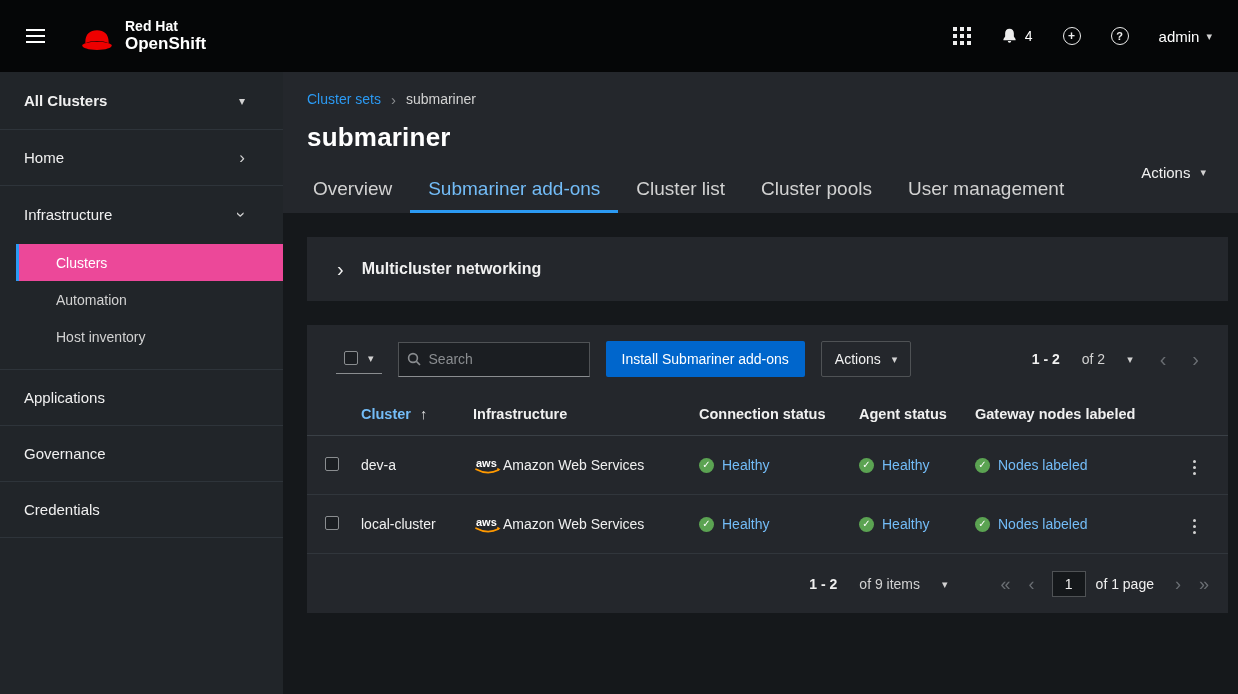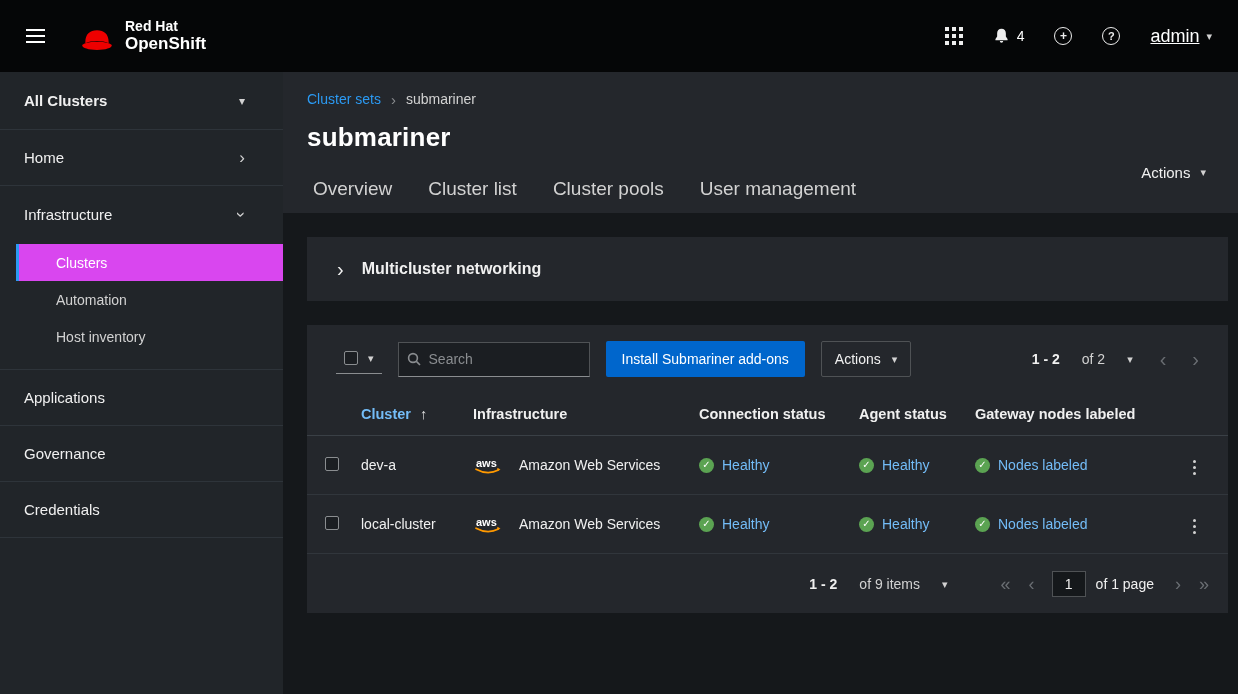--- a/index.html
+++ b/index.html
@@ -18,37 +18,37 @@
   .brand { display: flex; align-items: flex-end; gap: 10px; margin-left: 26px; cursor: pointer; }
   .brand-text { line-height: 1.12; }
   .brand-line1 { font-size: 14px; font-weight: 600; color: #fff; }
   .brand-line2 { font-size: 17px; font-weight: 700; color: #fff; }
   .masthead-right { margin-left: auto; display: flex; align-items: center; gap: 30px; }
   .mh-btn { background: none; border: none; color: #fff; display: flex; align-items: center; gap: 7px; cursor: pointer; font-family: inherit; }
   .grid-icon { display: inline-grid; grid-template-columns: repeat(3, 4px); grid-gap: 3px; }
   .grid-icon i { width: 4px; height: 4px; background: #ededed; display: block; }
   .count { font-size: 14px; color: #fff; }
   .circle-icon { width: 18px; height: 18px; border: 1.6px solid #ededed; border-radius: 50%; display: inline-flex; align-items: center; justify-content: center; font-size: 12px; font-weight: 700; color: #ededed; line-height: 1; }
-  .user-label { font-size: 18px; text-decoration: underline; }
+  .user-label { font-size: 15px; }
   .caret { font-size: 11px; color: #d2d2d2; line-height: 1; }
 
   
   .layout { display: flex; height: 622px; }
 
   
   .sidebar { width: 283px; background: #212529; flex-shrink: 0; display: flex; flex-direction: column; }
   .perspective { height: 58px; display: flex; align-items: center; padding: 0 38px 0 24px; font-size: 15px; font-weight: 700; border-bottom: 1px solid #2e343a; cursor: pointer; }
   .nav-item { height: 56px; display: flex; align-items: center; padding: 0 38px 0 24px; font-size: 15px; color: #f0f0f0; cursor: pointer; border-bottom: 1px solid #2e343a; }
   .nav-item.no-border { border-bottom: none; }
   .chev { margin-left: auto; color: #d2d2d2; font-size: 17px; line-height: 1; }
   .chev.down { transform: rotate(90deg); }
   .ml-auto { margin-left: auto; }
   .subnav { padding: 2px 0 14px; border-bottom: 1px solid #2e343a; }
   .subitem { height: 37px; display: flex; align-items: center; margin-left: 16px; padding-left: 40px; font-size: 14px; color: #d2d2d2; cursor: pointer; }
-  .subitem.selected { background: #d946ef; color: #fff; border-left: 3px solid #2b9af3; padding-left: 37px; }
+  .subitem.selected { background: #ec4899; color: #fff; border-left: 3px solid #2b9af3; padding-left: 37px; }
 
   
   .main { flex: 1; min-width: 0; display: flex; flex-direction: column; }
   .page-header { background: #24272c; padding: 19px 24px 0; position: relative; }
   .breadcrumb { display: flex; align-items: center; gap: 10px; font-size: 14px; }
   .breadcrumb .bc-link { color: #2b9af3; cursor: pointer; text-decoration: none; }
   .breadcrumb .sep { color: #8a8d90; font-size: 15px; line-height: 1; }
   .breadcrumb .current { color: #d2d2d2; }
   .page-title { margin-top: 15px; font-size: 26px; font-weight: 600; color: #fff; letter-spacing: .2px; }
   .header-actions { position: absolute; right: 32px; top: 92px; display: flex; align-items: center; gap: 10px; font-size: 15px; cursor: pointer; }
@@ -81,21 +81,21 @@
   .dim { color: #d2d2d2; }
   .pg-arrow { background: none; border: none; color: #6a6e73; font-size: 20px; padding: 0 13px; line-height: 1; cursor: pointer; font-family: inherit; }
 
   
   table { width: 100%; border-collapse: collapse; table-layout: fixed; }
   th { text-align: left; font-size: 14.5px; font-weight: 700; color: #f0f0f0; padding: 13px 8px; border-bottom: 1px solid #3a4046; }
   th.sortable { color: #73bcf7; cursor: pointer; }
   .sort-ic { margin-left: 9px; color: #e8e8e8; font-weight: 400; }
   td { padding: 14px 8px; font-size: 14px; color: #f0f0f0; border-bottom: 1px solid #31363c; }
   .cb-cell { padding-left: 18px; width: 46px; }
-  .infra-cell { display: flex; align-items: center; gap: 16px; }
+  .infra-cell { display: flex; align-items: center; gap: 0; }
   .status { display: flex; align-items: center; gap: 8px; }
   .check-circle { width: 15px; height: 15px; min-width: 15px; border-radius: 50%; background: #5ba352; color: #fff; display: inline-flex; align-items: center; justify-content: center; font-size: 10px; line-height: 1; }
   .status-link { color: #73bcf7; cursor: pointer; }
   .kebab { display: inline-flex; flex-direction: column; gap: 3px; padding: 5px 9px; background: none; border: none; cursor: pointer; }
   .kebab i { width: 3px; height: 3px; border-radius: 50%; background: #d2d2d2; display: block; }
 
   
   .pagination-bottom { display: flex; justify-content: flex-end; align-items: center; gap: 30px; padding: 17px 10px 16px; }
   .page-nav { display: flex; align-items: center; }
   .page-nav .pg-arrow { padding: 0 9px; font-size: 18px; }
@@ -199,20 +199,21 @@
         <span class="sep">›</span>
         <span class="current">submariner</span>
       </div>
       <h1 class="page-title">submariner</h1>
       <div class="header-actions">
         <span>Actions</span>
         <span class="caret">▾</span>
       </div>
       <div class="tabs">
         <div class="tab">Overview</div>
+        <div class="tab active">Submariner add-ons</div>
         <div class="tab">Cluster list</div>
         <div class="tab">Cluster pools</div>
         <div class="tab">User management</div>
       </div>
     </div>
 
     <div class="page-body">
 
       <div class="card expand">
         <span class="expand-chev">›</span>

